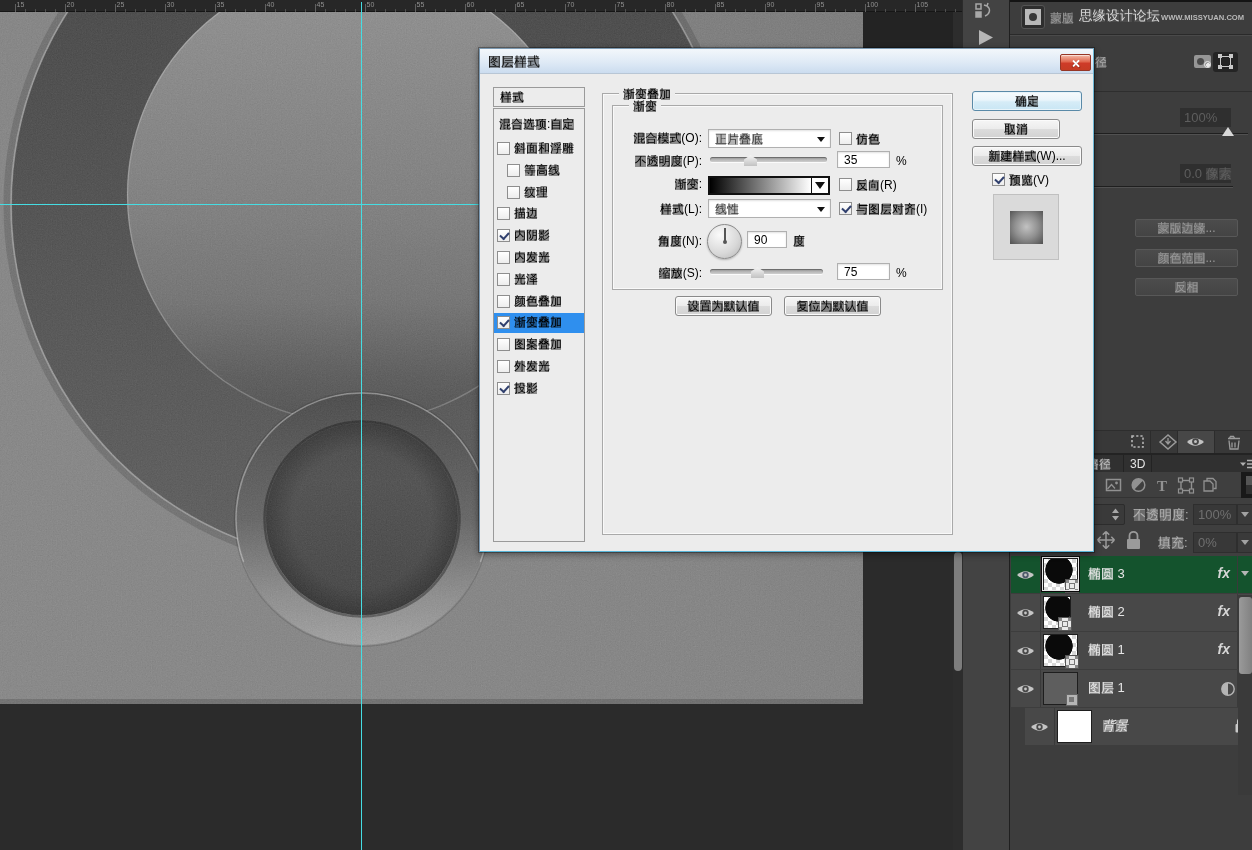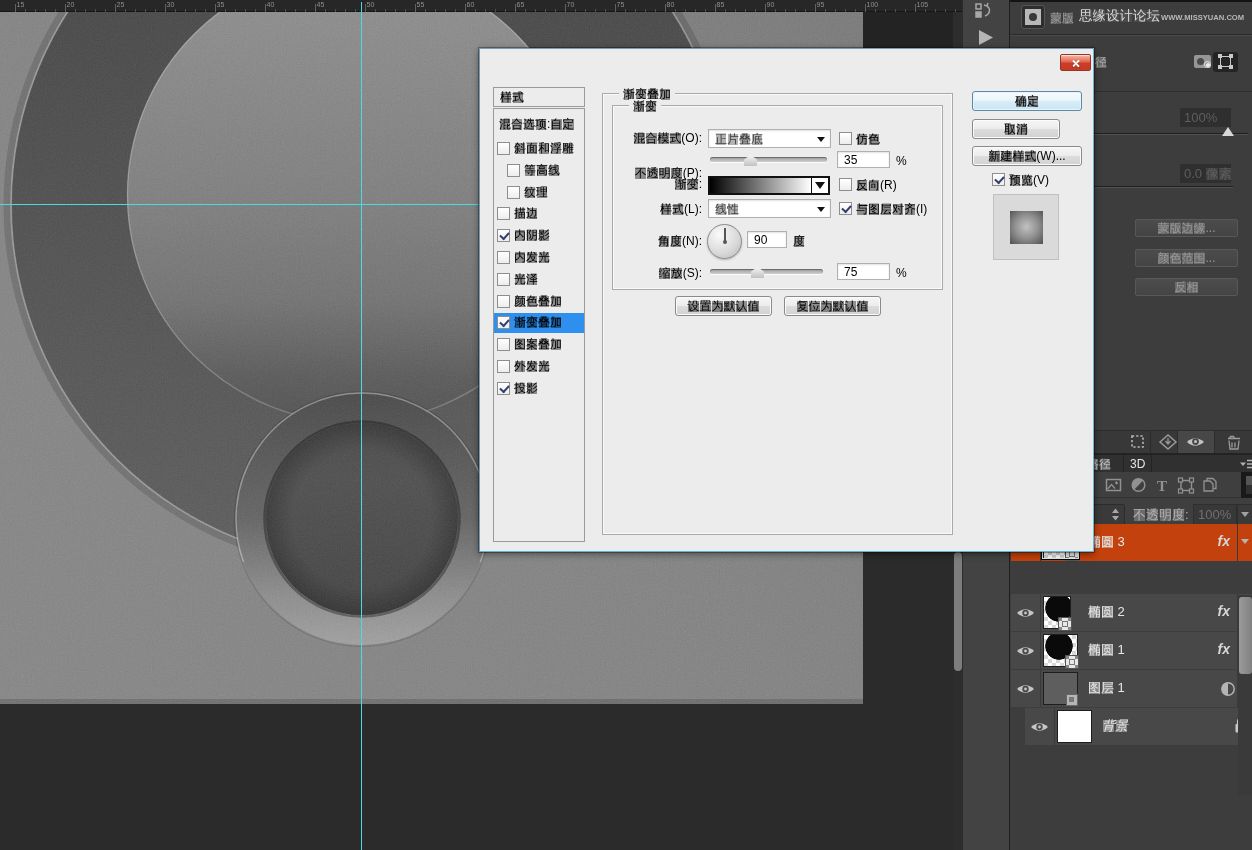--- a/index.html
+++ b/index.html
@@ -370,21 +370,21 @@
       <path d="M10 1.5 v17 M1.5 10 h17 M10 1.5 l-3.2 3.2 M10 1.5 l3.2 3.2 M10 18.5 l-3.2 -3.2 M10 18.5 l3.2 -3.2 M1.5 10 l3.2 -3.2 M1.5 10 l3.2 3.2 M18.5 10 l-3.2 -3.2 M18.5 10 l-3.2 3.2" stroke="#9a9a9a" stroke-width="1.5" fill="none"></path>
       <rect x="31" y="9" width="13" height="10" fill="#9a9a9a" rx="1"></rect>
       <path d="M33.5 9 v-3.2 a4 4 0 0 1 8 0 v3.2" fill="none" stroke="#9a9a9a" stroke-width="1.8"></path>
     </svg>
     <div class="ptext" style="left:148px;top:535px;color:#b0b0b0;font-size:13px"><span class="c">填</span><span class="c">充</span>:</div>
     <div class="abs" style="left:183px;top:532px;width:44px;height:21px;background:#383838;border:1px solid #2e2e2e"></div>
     <div class="ptext" style="left:188px;top:535px;color:#6f6f6f;font-size:13px">0%</div>
     <div class="abs" style="left:227px;top:532px;width:17px;height:21px;background:#3a3a3a;border:1px solid #2e2e2e"></div>
     <div class="abs" style="left:231px;top:540px;width:0;height:0;border-left:4.5px solid transparent;border-right:4.5px solid transparent;border-top:5.5px solid #a2a2a2"></div>
     <div id="lrows">
-        <div class="lrow" style="top:524px;left:1px;background:#c2410c">
+        <div class="lrow" style="top:556px;left:1px;background:#14532d">
           <svg class="eyeicon" width="19" height="14" xmlns="http://www.w3.org/2000/svg">
             <path d="M1 7 q8.5 -7.5 17 0 q-8.5 7.5 -17 0 Z" fill="#c5c5c5"></path>
             <circle cx="9.5" cy="7" r="3.2" fill="#4e5a6b"></circle>
             <circle cx="9.5" cy="7" r="1.4" fill="#c5c5c5"></circle>
           </svg>
           <div class="vdiv" style="left:29px"></div>
           <div class="thumbbox" style="width:33px;background-image:radial-gradient(circle 14px at 15px 11px, #0a0a0a 13.4px, transparent 14px),linear-gradient(45deg,#d8d8d8 25%,transparent 25%,transparent 75%,#d8d8d8 75%),linear-gradient(45deg,#d8d8d8 25%,transparent 25%,transparent 75%,#d8d8d8 75%);background-size:100% 100%,8px 8px,8px 8px;background-position:0 0,0 0,4px 4px;background-color:#fff;">
             <div class="abs" style="right:-2px;bottom:-3px;width:14px;height:14px;background:#e8e8e8;border:1px solid #555">
               <div class="abs" style="left:2.5px;top:2.5px;width:6px;height:6px;border:1px solid #777"></div>
               <div class="abs" style="left:0;top:0;width:3px;height:3px;background:#888"></div>
@@ -480,20 +480,23 @@
       </div>
 
     <div class="abs" style="left:228px;top:595px;width:15px;height:200px;background:#3a3a3a"></div>
     <div class="abs" style="left:229px;top:597px;width:13px;height:77px;background:linear-gradient(90deg,#9a9a9a,#818181);border-radius:3px"></div>
   </div>
 
   <div class="abs" id="hguide"></div>
   <div class="abs" id="vguide"></div>
 
   <div class="abs" id="dlg">
+    <div id="dlgtitle">
+        <span class="t"><span class="c">图</span><span class="c">层</span><span class="c">样</span><span class="c">式</span></span>
+      </div>
     <div id="closebtn">
         <i class="a"></i>
         <i class="b"></i>
       </div>
 
     <div class="abs" style="left:13px;top:38px;width:92px;height:20px;border:1px solid #9a9a9a;background:#ececec">
       <span class="litem" style="left:6px;top:2px"><span class="c">样</span><span class="c">式</span></span>
     </div>
     <div class="abs" style="left:13px;top:59px;width:92px;height:434px;border:1px solid #9a9a9a;background:#ececec" id="stylelist">
         <div class="litem" style="left:5px;top:8px"><span class="c">混</span><span class="c">合</span><span class="c">选</span><span class="c">项</span>:<span class="c">自</span><span class="c">定</span></div>
@@ -531,21 +534,21 @@
     <div class="glab" style="left:149px;top:50px"><span class="c">渐</span><span class="c">变</span></div>
 
     <div class="rlab" style="left:100px;top:82px;width:122px"><span class="c">混</span><span class="c">合</span><span class="c">模</span><span class="c">式</span>(O):</div>
     <div class="combo" style="left:228px;top:80px;width:123px">
         <span class="tx"><span class="c">正</span><span class="c">片</span><span class="c">叠</span><span class="c">底</span></span>
         <span class="ar"></span>
       </div>
     <div class="cb" style="left:359px;top:83px"></div>
     <div class="dtext" style="left:376px;top:83px"><span class="c">仿</span><span class="c">色</span></div>
 
-    <div class="rlab" style="left:100px;top:117px;width:122px"><span class="c">不</span><span class="c">透</span><span class="c">明</span><span class="c">度</span>(P):</div>
+    <div class="rlab" style="left:100px;top:105px;width:122px"><span class="c">不</span><span class="c">透</span><span class="c">明</span><span class="c">度</span>(P):</div>
     <div class="track" style="left:230px;top:108px;width:117px"></div>
     <div class="thumb" style="left:264px;top:106px"></div>
     <div class="vbox" style="left:357px;top:102px;width:53px">
         <span class="tx">35</span>
       </div>
     <div class="dtext" style="left:416px;top:105px">%</div>
 
     <div class="rlab" style="left:100px;top:128px;width:122px"><span class="c">渐</span><span class="c">变</span>:</div>
     <div class="abs" style="left:228px;top:127px;width:122px;height:19px;border:2px solid #111;background:#fff">
       <div class="abs" style="left:0;top:0;width:101px;height:15px;background:linear-gradient(90deg,#000,#fff)"></div>

